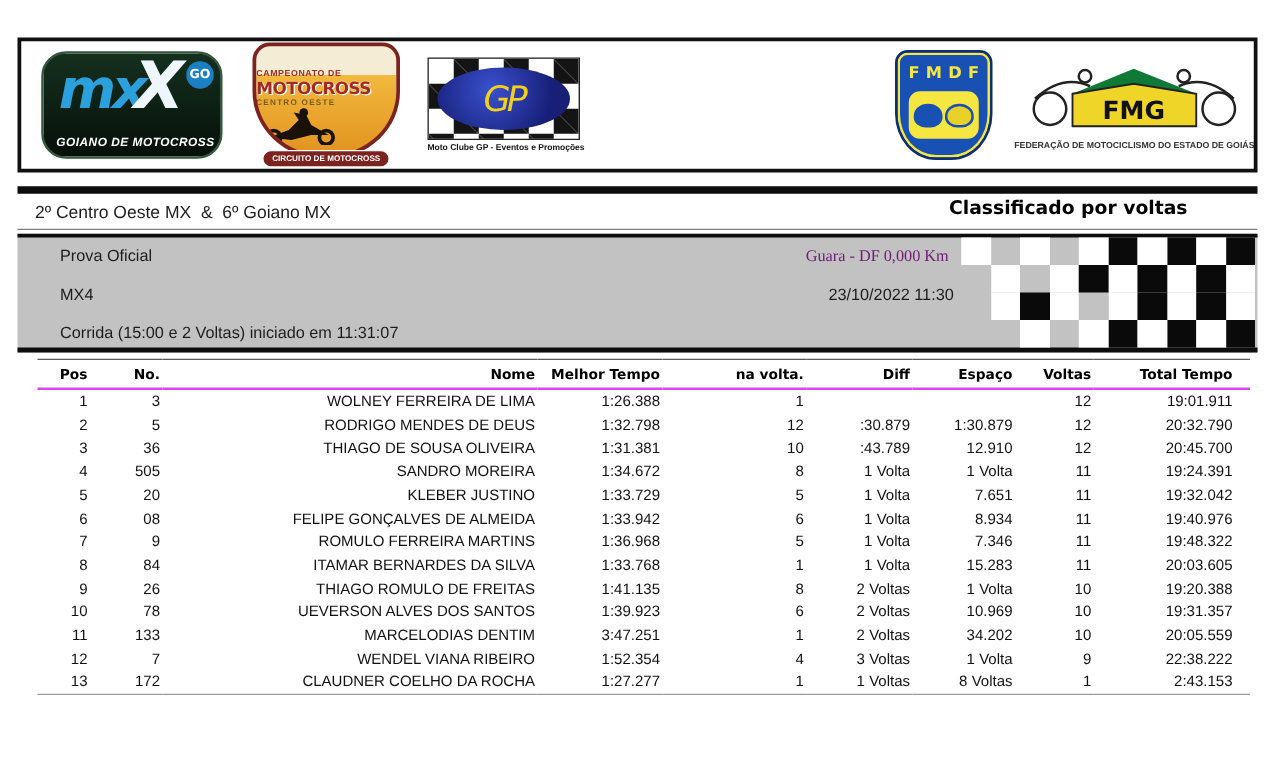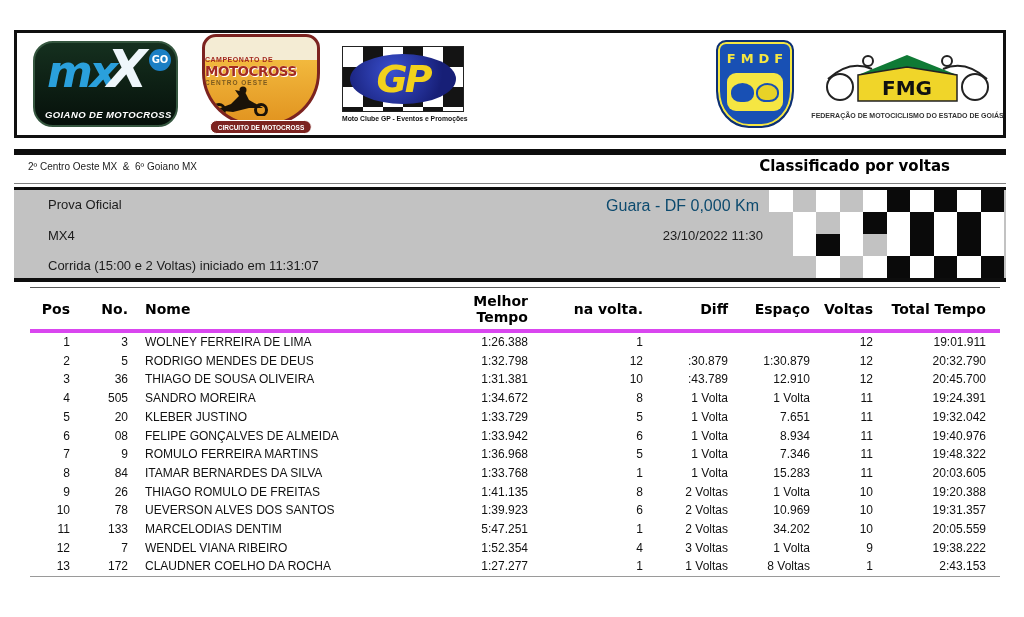--- a/index.html
+++ b/index.html
@@ -42,22 +42,22 @@
   
   .gp { width:122px; margin-left:22px; text-align:center; flex:none; }
   .gp-box { width:122px; height:66px; position:relative; border:1px solid #222; box-sizing:border-box;
             background-color:#fff;
             background-image:linear-gradient(45deg,#141414 25%,transparent 25%,transparent 75%,#141414 75%),
                              linear-gradient(45deg,#141414 25%,transparent 25%,transparent 75%,#141414 75%);
             background-size:40px 40px; background-position:0 0,20px 20px; }
   .gp-oval { position:absolute; left:50%; top:50%; transform:translate(-50%,-50%);
              width:106px; height:50px; background:radial-gradient(circle at 40% 35%, #3a50cf, #171f77 70%);
              border-radius:50%; display:flex; align-items:center; justify-content:center; }
-  .gp-text { color:#f2d11c; font-family:"DejaVu Sans",sans-serif; font-weight:bold; font-style:italic;
-             font-size:38px; letter-spacing:-3px; }
+  .gp-text { color:#f2d11c; font-family:"DejaVu Sans",sans-serif; font-weight:normal; font-style:italic;
+             font-size:28px; letter-spacing:-3px; }
   .gp-caption { margin-top:3px; font-size:6.8px; font-weight:bold; color:#111; white-space:nowrap; }
 
   
   .event-titles { width:222px; margin-left:16px; flex:none; }
   .event-line { font-size:14.5px; font-weight:bold; color:#3a3a3a; line-height:1.45; white-space:nowrap; }
 
   
   .fmdf { width:78px; height:88px; margin-left:14px; flex:none; background:#1850b4;
           border:2px solid #0c2f73; box-shadow:inset 0 0 0 2px #f5e642;
           border-radius:10px 10px 42% 42%; box-sizing:border-box; text-align:center; }
@@ -68,50 +68,50 @@
   .helmet { width:23px; height:19px; border-radius:50% 50% 42% 42%; box-sizing:border-box; }
   .helmet-a { background:#1850b4; }
   .helmet-b { background:#e8d227; border:2px solid #1850b4; }
 
   
   .fmg { width:195px; margin-left:16px; text-align:center; flex:none; }
   .fmg-caption { margin-top:1px; font-size:7px; font-weight:bold; color:#333; white-space:nowrap; }
 
   
   .black-bar { position:absolute; left:14px; top:149px; width:992px; height:6px; background:#0d0d0d; }
-  .subtitle-left { position:absolute; left:28px; top:161px; font-size:10px; color:#1c1c1c; white-space:pre; }
+  .subtitle-left { position:absolute; left:28px; top:161px; font-size:14px; color:#1c1c1c; white-space:pre; }
   .report-title { position:absolute; right:74px; top:157px; font-family:"DejaVu Sans",sans-serif;
                   font-weight:bold; font-size:15px; color:#000; }
   .rule1 { position:absolute; left:14px; top:183px; width:992px; height:1px; background:#808080; }
 
   
   .info-box { position:absolute; left:14px; top:187px; width:992px; height:95px; background:#c2c2c2;
               border-top:3px solid #0d0d0d; border-bottom:4px solid #0d0d0d; box-sizing:border-box;text-align:right; }
   .info-line { position:absolute; left:34px; font-size:13px; color:#1c1c1c; }
   .info-l1 { top:7px; } .info-l2 { top:38px; } .info-l3 { top:68px; }
-  .info-loc  { position:absolute; right:247px; top:7px;  font-size:16px; color:#0c4a6e; }
+  .info-loc  { position:absolute; right:247px; top:7px;  font-size:13px; color:#701a75;font-family:Liberation Serif, serif; }
   .info-date { position:absolute; right:243px; top:38px; font-size:13px; color:#1c1c1c; }
   .checker { position:absolute; top:0; bottom:0; right:2px; width:235px;
              display:grid; grid-template-columns:repeat(10,1fr); grid-auto-rows:1fr; }
   .checker .w { background:#ffffff; }
   .checker .k { background:#0a0a0a; }
   .checker .g { background:transparent; }
 
   
   table.results { position:absolute; left:30px; top:287px; width:970px; border-collapse:collapse;
                   table-layout:fixed; border-bottom:1px solid #9a9a9a; }
-  table.results thead th { border-top:1px solid #5a5a5a; border-bottom:4px solid #d946ef;
-                           font-family:"DejaVu Sans",sans-serif; font-weight:bold; font-size:14px;
+  table.results thead th { border-top:1px solid #5a5a5a; border-bottom:2px solid #d946ef;
+                           font-family:"DejaVu Sans",sans-serif; font-weight:bold; font-size:11px;
                            color:#000; padding:5px 2px 4px; }
   table.results td { font-size:12px; color:#111; padding:0 2px; height:18.7px; line-height:18.7px;
                      white-space:nowrap; overflow:hidden; }
   .col0{width:42px;} .col1{width:58px;} .col2{width:300px;} .col3{width:100px;} .col4{width:115px;}
   .col5{width:85px;} .col6{width:82px;} .col7{width:63px;} .col8{width:125px;}
   table.results th, table.results td { text-align:right; }
-  table.results th.c2, table.results td.c2 { text-align:left; padding-left:15px; }
+  table.results th.c2, table.results td.c2 { text-align:right; padding-left:15px; }
   table.results th.c8, table.results td.c8 { padding-right:14px; }
 </style>
 </head>
 <body>
 
 <div class="page">
 
   <div class="logo-strip">
 
     <div class="mxgo">
@@ -365,37 +365,37 @@
           <td class="c4">6</td>
           <td class="c5">2 Voltas</td>
           <td class="c6">10.969</td>
           <td class="c7">10</td>
           <td class="c8">19:31.357</td>
         </tr>
         <tr>
           <td class="c0">11</td>
           <td class="c1">133</td>
           <td class="c2">MARCELODIAS DENTIM</td>
-          <td class="c3">5:47.251</td>
+          <td class="c3">3:47.251</td>
           <td class="c4">1</td>
           <td class="c5">2 Voltas</td>
           <td class="c6">34.202</td>
           <td class="c7">10</td>
           <td class="c8">20:05.559</td>
         </tr>
         <tr>
           <td class="c0">12</td>
           <td class="c1">7</td>
           <td class="c2">WENDEL VIANA RIBEIRO</td>
           <td class="c3">1:52.354</td>
           <td class="c4">4</td>
           <td class="c5">3 Voltas</td>
           <td class="c6">1 Volta</td>
           <td class="c7">9</td>
-          <td class="c8">19:38.222</td>
+          <td class="c8">22:38.222</td>
         </tr>
         <tr>
           <td class="c0">13</td>
           <td class="c1">172</td>
           <td class="c2">CLAUDNER COELHO DA ROCHA</td>
           <td class="c3">1:27.277</td>
           <td class="c4">1</td>
           <td class="c5">1 Voltas</td>
           <td class="c6">8 Voltas</td>
           <td class="c7">1</td>

